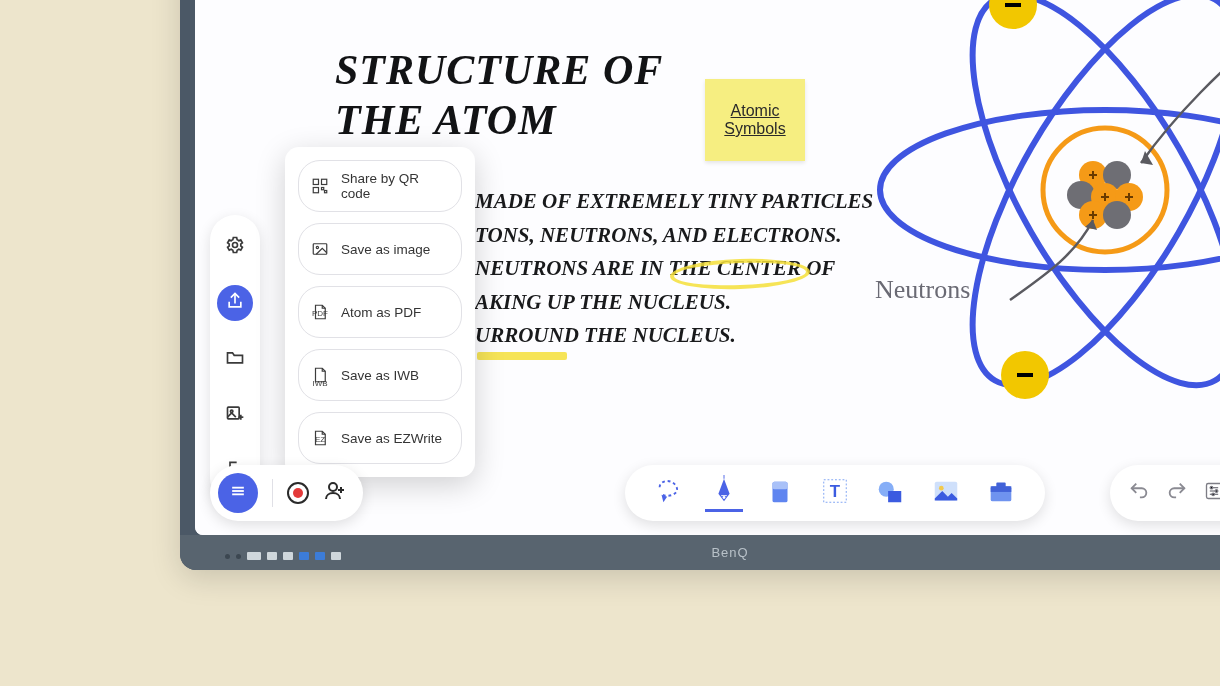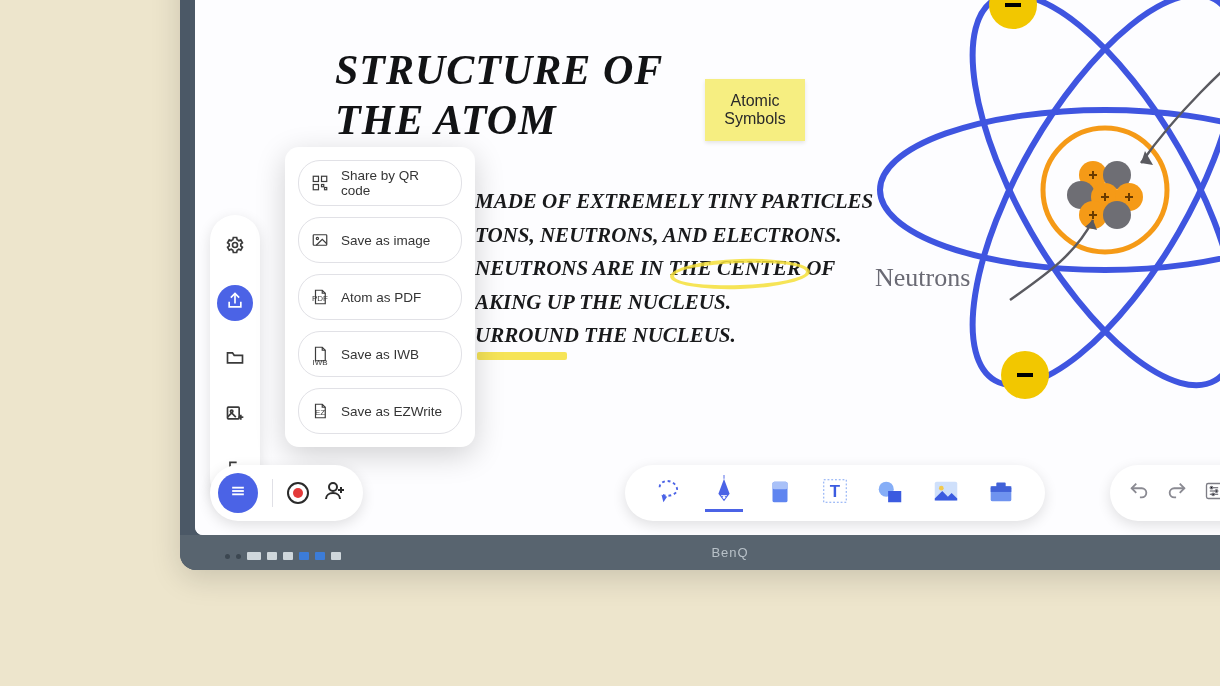--- a/index.html
+++ b/index.html
@@ -76,41 +76,42 @@
     position: absolute;
     left: 282px; top: 437px;
     width: 90px; height: 8px;
     background: #f5df3a;
     opacity: 0.85;
     border-radius: 2px;
   }
   
   .sticky {
     position: absolute;
-    width: 100px; height: 62px;
+    width: 100px; height: 82px;
     display: flex;
     align-items: center;
     justify-content: center;
     text-align: center;
     font-size: 16px;
     color: #2a2a2a;
     box-shadow: 0 2px 4px rgba(0,0,0,0.1);
+    text-decoration: underline;
   }
   .sticky.yellow { background: #f6ee81; left: 510px; top: 164px; }
   .sticky.blue   { background: #a8d6f3; left: 626px; top: 164px; }
 
   
   .atom {
     position: absolute;
     left: 650px; top: 60px;
     width: 520px; height: 430px;
   }
   .neutron-label {
     position: absolute;
-    left: 680px; top: 348px;
+    left: 680px; top: 360px;
     font-family: "Bradley Hand", "Comic Sans MS", cursive;
     font-size: 26px;
     color: #6a6a74;
   }
 
   
   .left-rail {
     position: absolute;
     left: 15px; top: 300px;
     width: 50px;
@@ -148,21 +149,21 @@
     display: flex;
     flex-direction: column;
     gap: 11px;
   }
   .popup-item {
     display: flex;
     align-items: center;
     gap: 12px;
     border: 1px solid #e1e1e6;
     border-radius: 22px;
-    height: 46px;
+    height: 52px;
     padding: 0 12px;
     font-size: 13.5px;
     color: #353535;
     cursor: pointer;
     background: #fff;
   }
   .popup-item .picon {
     width: 18px; height: 18px;
     flex-shrink: 0;
     display: flex; align-items: center; justify-content: center;

